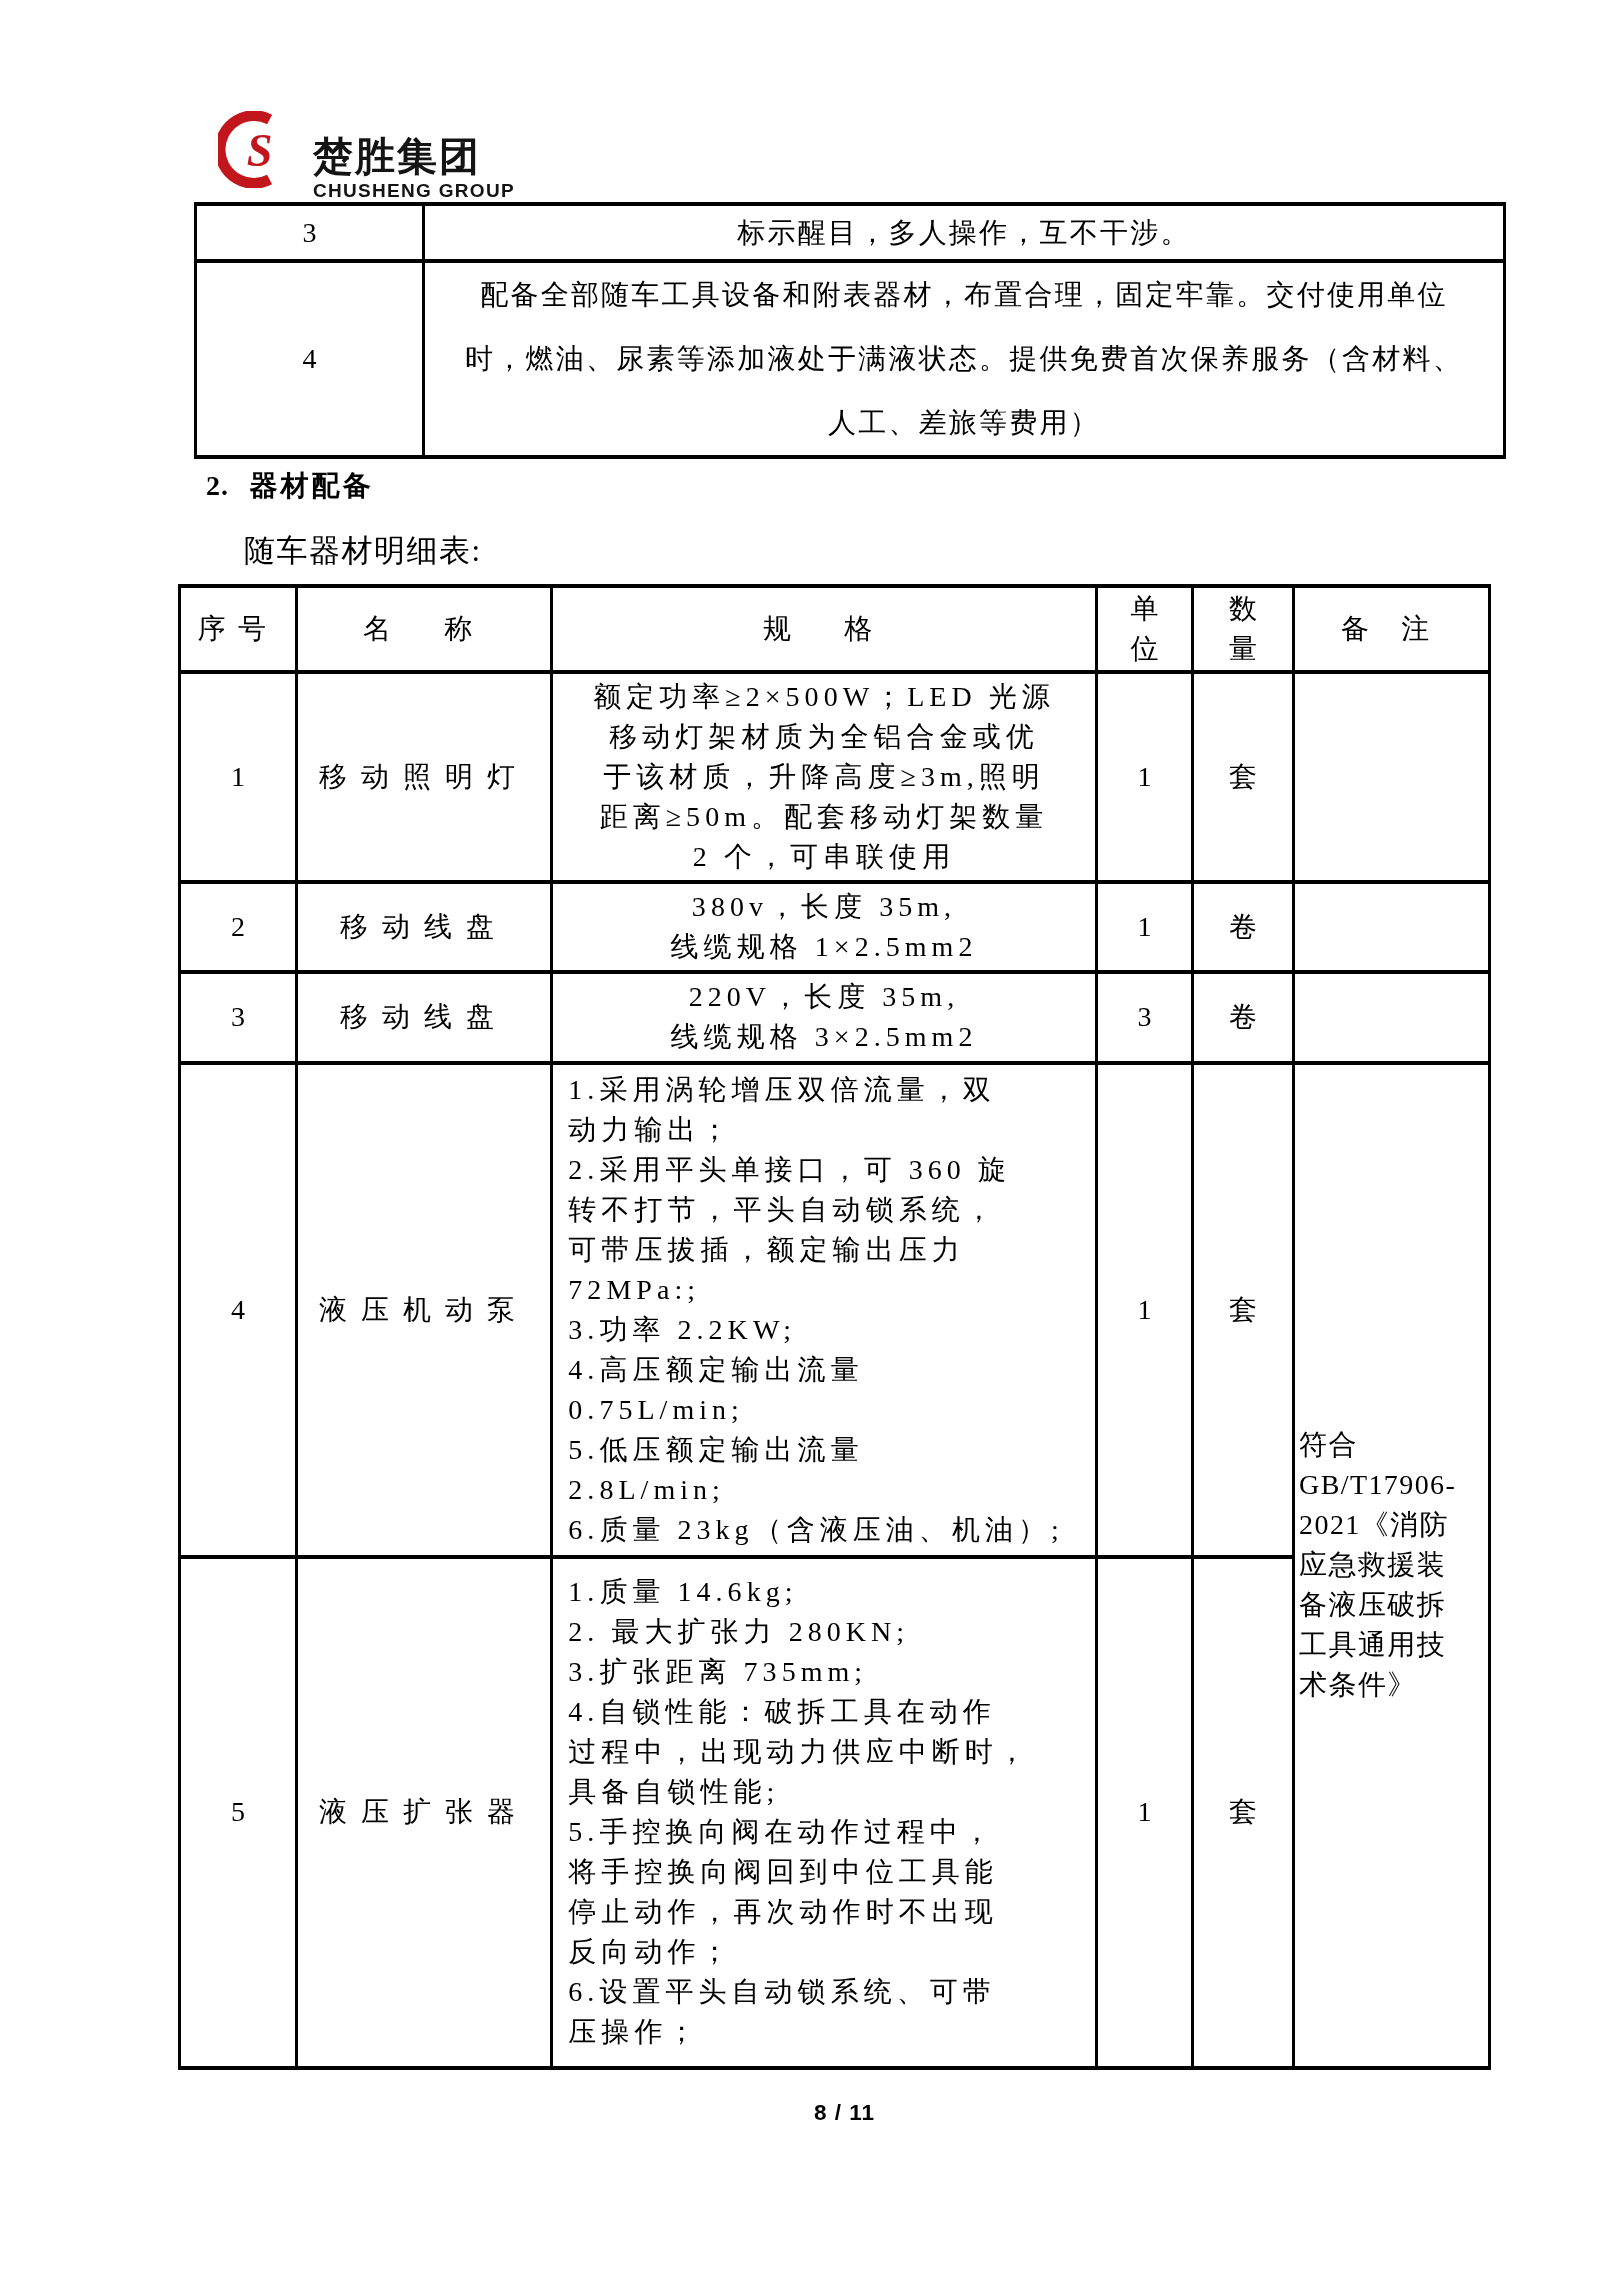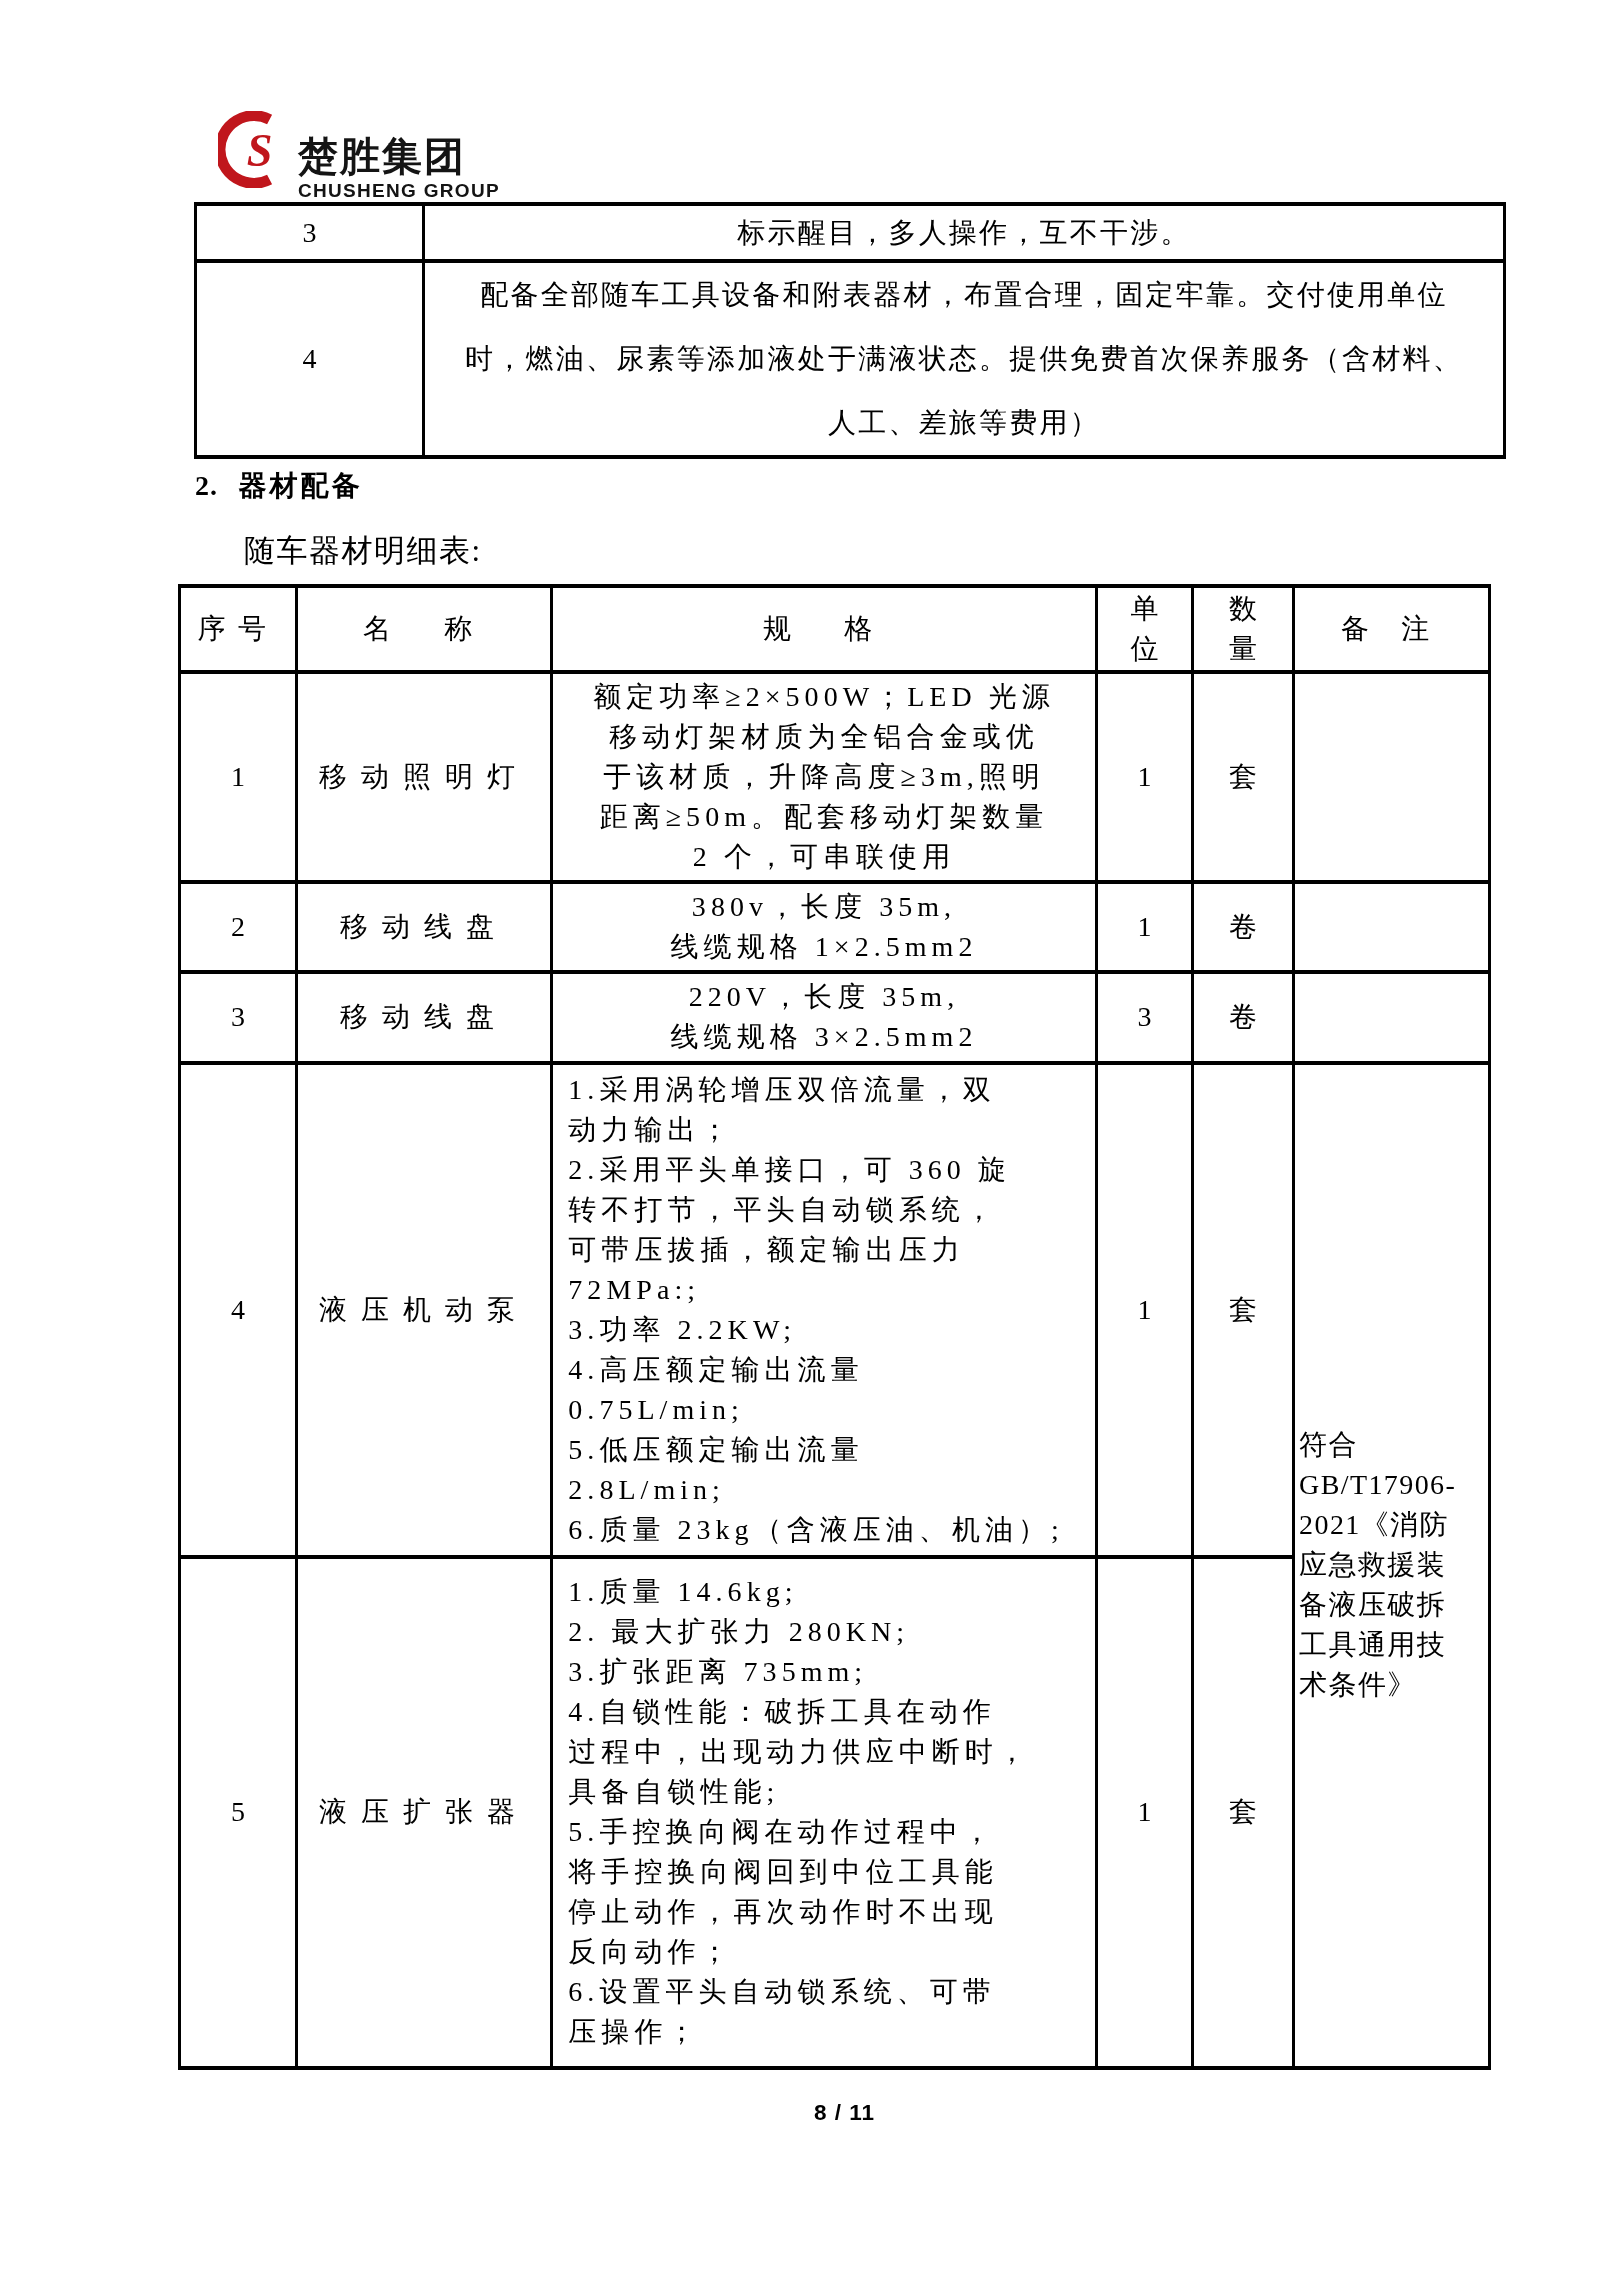--- a/index.html
+++ b/index.html
@@ -7,33 +7,33 @@
     position:relative;
     width:1623px;height:2295px;
     background:#ffffff;
     font-family:"Liberation Serif", serif;
     color:#000;
     overflow:hidden;
   }
   
   .logo{position:absolute;left:218px;top:111px;display:flex;align-items:flex-start;}
   .logo-mark{width:77px;height:77px;flex:0 0 auto;}
-  .logo-text{margin-left:3px;font-family:"Liberation Sans",sans-serif;}
+  .logo-text{margin-left:18px;font-family:"Liberation Sans",sans-serif;}
   .logo-cn{font-size:40px;font-weight:900;letter-spacing:2px;line-height:1.0;color:#141414;margin-top:24.5px;}
   .logo-en{font-size:19px;font-weight:700;letter-spacing:1.3px;color:#141414;margin-top:4.1px;}
   
   table{border-collapse:collapse;table-layout:fixed;}
   td{border:3.1px solid #000;border-top-width:4.6px;border-bottom-width:4.6px;vertical-align:middle;}
   
   .t1{position:absolute;left:194px;top:202px;width:1309px;font-size:28px;}
   .t1 .num{text-align:center;}
   .t1 .txt{text-align:center;padding:0 15.3px;letter-spacing:0.08em;}
   .t1 .multi{white-space:pre-line;line-height:64px;}
   
-  .section-heading{position:absolute;left:195px;top:467px;font-size:28px;font-weight:bold;letter-spacing:1px;}
+  .section-heading{position:absolute;left:206px;top:467px;font-size:28px;font-weight:bold;letter-spacing:1px;}
   .section-heading .t{margin-left:20.4px;letter-spacing:3.1px;}
   .subtitle{position:absolute;left:244px;top:530px;font-size:31px;letter-spacing:1.5px;}
   
   .t2{position:absolute;left:178px;top:584px;width:1309px;font-size:28px;}
   .t2 td{text-align:center;}
   .t2 .hdr td{letter-spacing:0.45em;}
   .t2 .vhdr{white-space:pre-line;line-height:40px;letter-spacing:0 !important;}
   .t2 .name{letter-spacing:0.5em;}
   .t2 .spec{white-space:pre-line;line-height:40px;letter-spacing:0.18em;}
   .t2 .spec-left{text-align:left;padding:5.1px 9.2px 5.1px 15.3px;}

